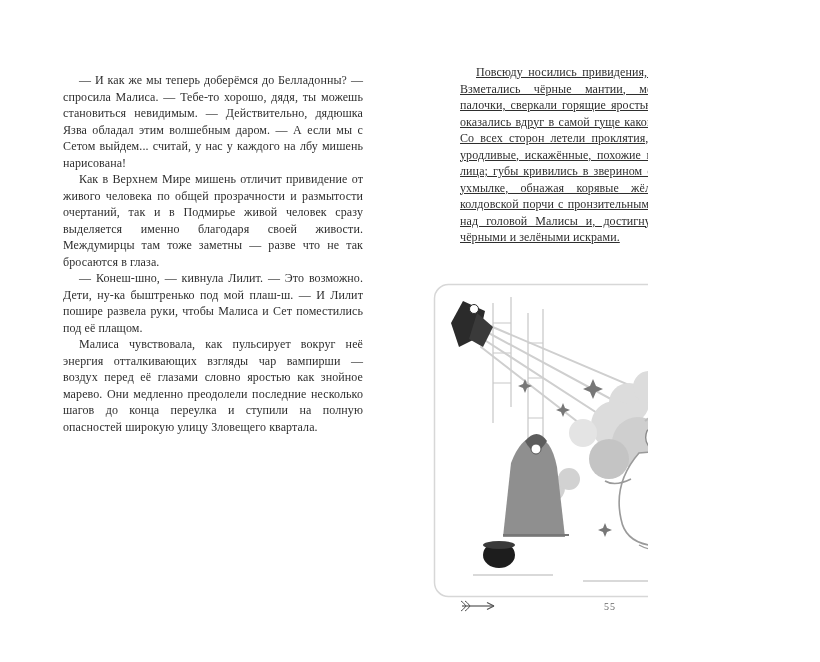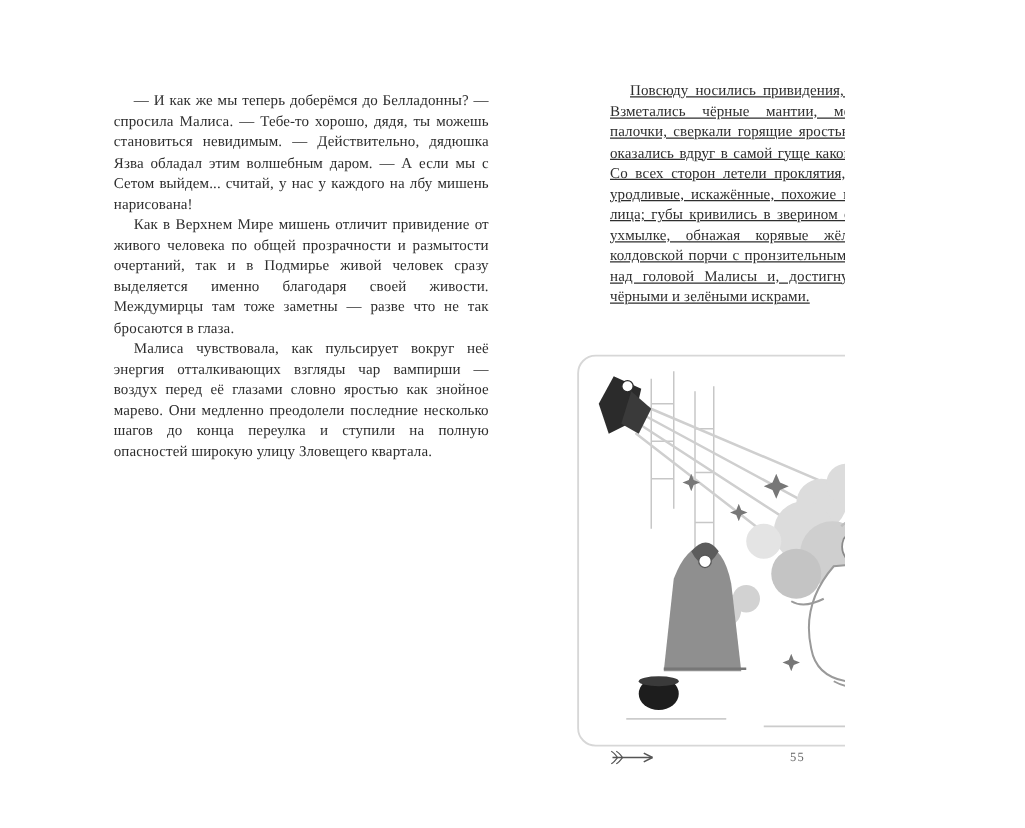--- a/index.html
+++ b/index.html
@@ -7,21 +7,20 @@
     padding: 0;
     background: #ffffff;
     font-family: "Liberation Serif", "DejaVu Serif", serif;
   }
   .spread {
     position: relative;
     width: 648px;
     height: 662px;
     background: #ffffff;
     overflow: hidden;
-    margin-left: 28px;
   }
   .page-text {
     position: absolute;
     width: 300px;
     color: #2e2e2e;
     font-size: 12px;
     line-height: 16.5px;
   }
   .page-text--left  { left: 63px;  top: 72px; }
   .page-text--right { left: 460px; top: 64px; text-decoration: underline; }
@@ -59,20 +58,21 @@
   .ornament svg { display: block; }
 </style>
 </head>
 <body>
 
 <div class="spread">
 
   <div class="page-text page-text--left">
       <p class="para">— И как же мы теперь доберёмся до Белладонны? — спросила Малиса. — Тебе-то хорошо, дядя, ты можешь становиться невидимым. — Действительно, дядюшка Язва обладал этим волшебным даром. — А если мы с Сетом выйдем... считай, у нас у каждого на лбу мишень нарисована!</p>
       <p class="para">Как в Верхнем Мире мишень отличит привидение от живого человека по общей прозрачности и размытости очертаний, так и в Подмирье живой человек сразу выделяется именно благодаря своей живости. Междумирцы там тоже заметны — разве что не так бросаются в глаза.</p>
+      <p class="para">— Конеш-шно, — кивнула Лилит. — Это возможно. Дети, ну-ка быштренько под мой плаш-ш. — И Лилит пошире развела руки, чтобы Малиса и Сет поместились под её плащом.</p>
       <p class="para">Малиса чувствовала, как пульсирует вокруг неё энергия отталкивающих взгляды чар вампирши — воздух перед её глазами словно яростью как знойное марево. Они медленно преодолели последние несколько шагов до конца переулка и ступили на полную опасностей широкую улицу Зловещего квартала.</p>
     </div>
 
   <div class="page-text page-text--right">
       <p class="para">Повсюду носились привидения, упыри и вурдалаки. Взметались чёрные мантии, мелькали волшебные палочки, сверкали горящие яростью глаза... словно они оказались вдруг в самой гуще какой-то адской корриды. Со всех сторон летели проклятия, высвечивая в дыму уродливые, искажённые, похожие на гротескные маски лица; губы кривились в зверином оскале или безумной ухмылке, обнажая корявые жёлтые зубы. Заряды колдовской порчи с пронзительным визгом проносились над головой Малисы и, достигнув цели, взрывались чёрными и зелёными искрами.</p>
     </div>
 
   <div class="illustration-wrap">
     <svg width="335" height="315" viewBox="0 0 335 315" xmlns="http://www.w3.org/2000/svg">
 

